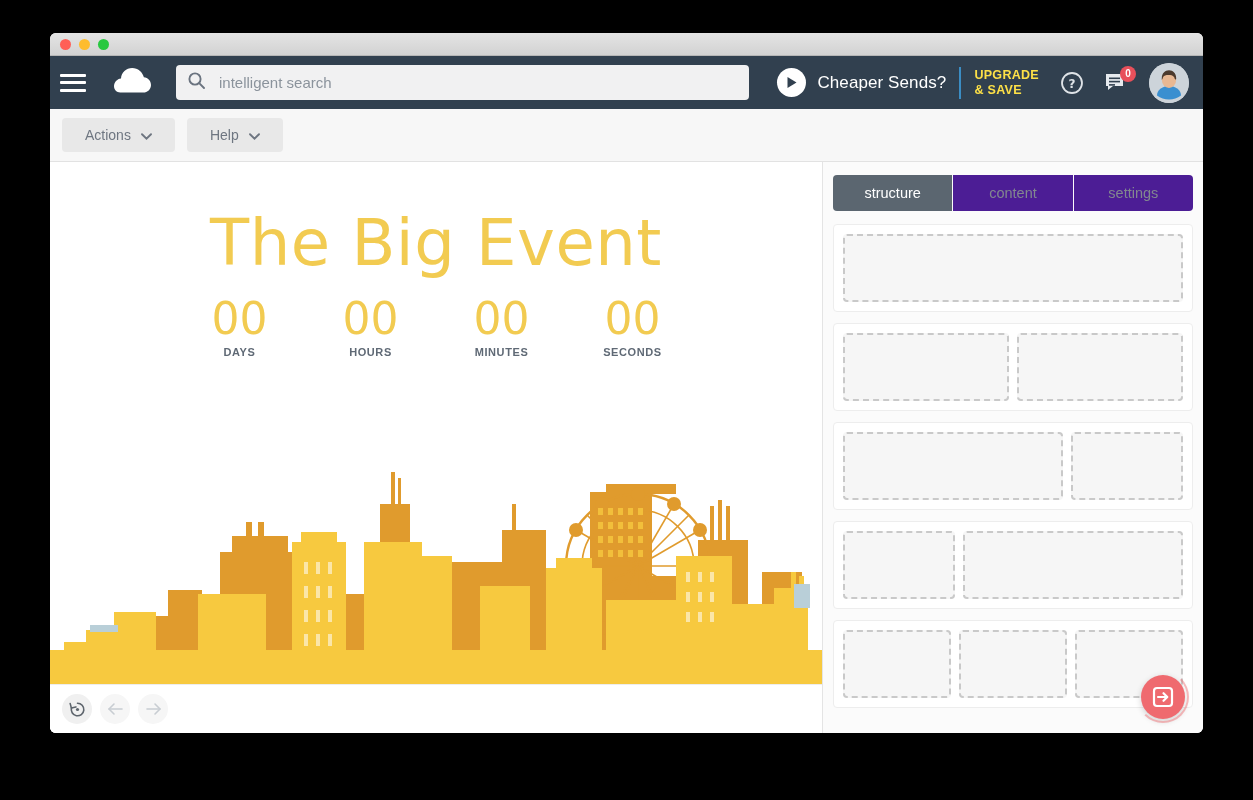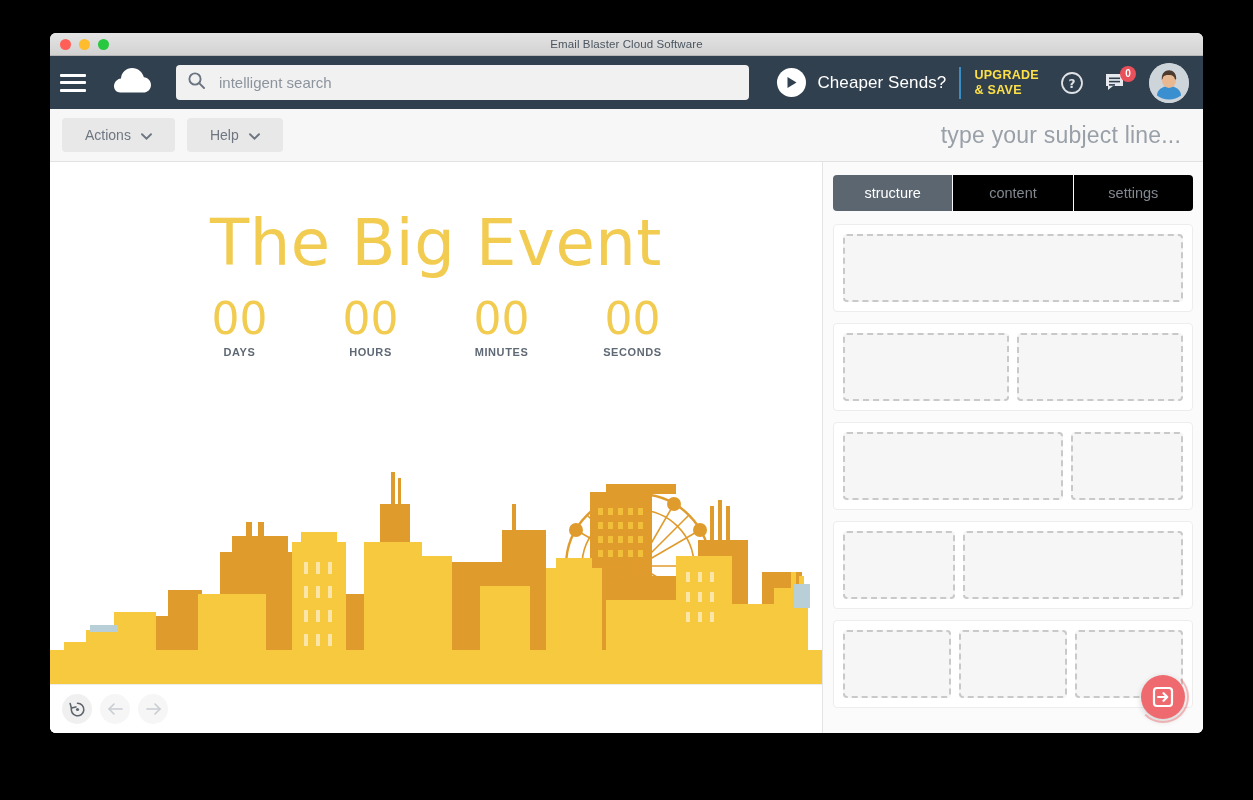--- a/index.html
+++ b/index.html
@@ -227,21 +227,21 @@
     display: flex;
     margin: 13px 10px 0 10px;
     border-radius: 4px;
     overflow: hidden;
     flex: 0 0 auto;
   }
   .tab {
     flex: 1 1 0;
     height: 36px;
     display: flex; align-items: center; justify-content: center;
-    background: #000000;
+    background: #4c1d95;
     color: #82888f;
     font-size: 14.5px;
     cursor: pointer;
     border-right: 1px solid #fbfbfb;
     user-select: none;
   }
   .tab:last-child { border-right: 0; }
   .tab.active { background: #5b6670; color: #ffffff; }
 
   .blocks {
@@ -291,21 +291,20 @@
 <body>
 
 <div id="app-window">
 
   <div class="titlebar">
     <div class="traffic">
       <span class="dot red"></span>
       <span class="dot yellow"></span>
       <span class="dot green"></span>
     </div>
-    <div class="titlebar-title">Email Blaster Cloud Software</div>
   </div>
 
   <div class="header">
 
     <div class="hamburger">
       <i></i>
         <i></i>
         <i></i>
     </div>
 
@@ -383,21 +382,20 @@
 
     <div class="dd-btn">
       <span>Help</span>
       <span class="caret">
         <svg width="11" height="7" viewBox="0 0 11 7">
           <path d="M1 1.2 L5.5 5.6 L10 1.2" fill="none" stroke="#6e7681" stroke-width="1.9" stroke-linecap="round"></path>
         </svg>
       </span>
     </div>
 
-    <div class="subject-line">type your subject line...</div>
   </div>
 
   <div class="body-area">
 
     <div class="canvas-wrap">
       <div class="canvas">
 
         <div class="email-headline">The Big Event</div>
 
         <div class="countdown">

